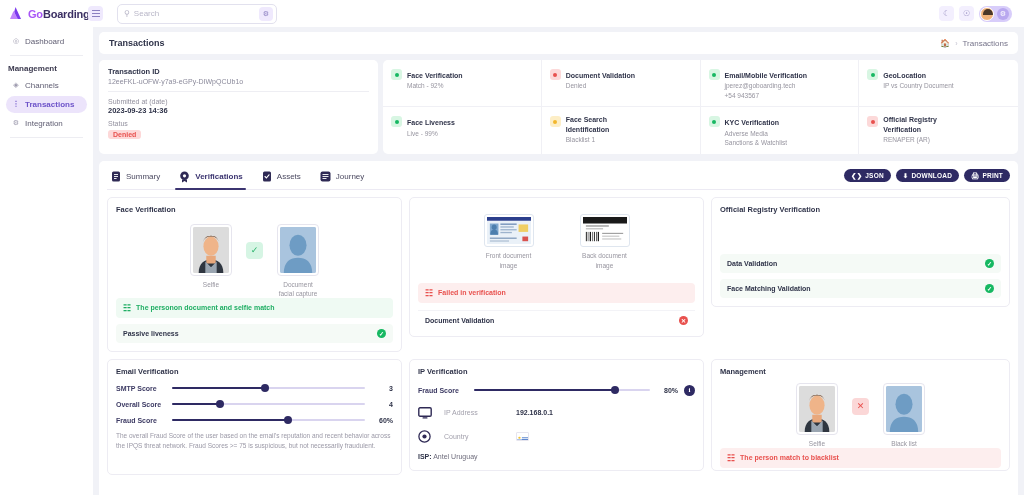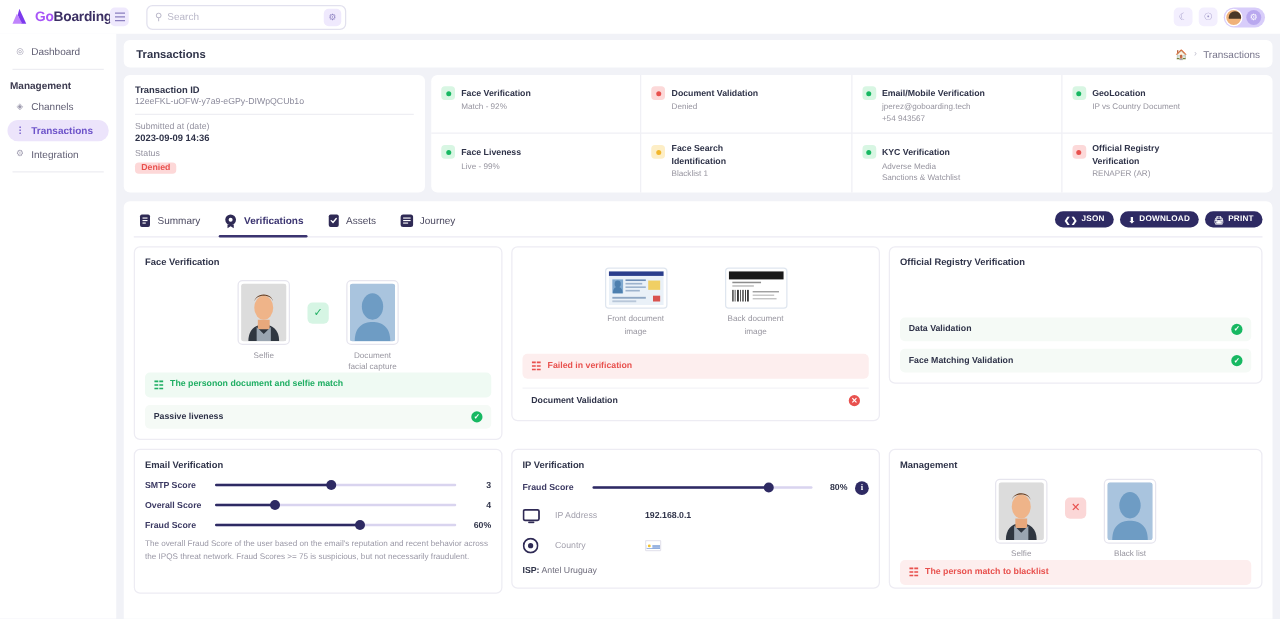--- a/index.html
+++ b/index.html
@@ -114,21 +114,21 @@
   .breadcrumb {
     margin-left: auto; display: flex; align-items: center; gap: 5px;
     font-size: 8px; color: #76748a;
   }
   .bc-home { color:#a855f7; font-size: 8px; }
   .bc-sep { color:#c2c0cf; font-size:7px; }
 
   
   .summary-row { display: flex; gap: 5px; margin-bottom: 7px; }
   .card { background:#fff; border-radius: 5px; }
-  .txn-card { width: 241px; padding: 7px 9px 4px 9px; }
+  .txn-card { width: 279px; padding: 7px 9px 4px 9px; }
   .txn-id-label { font-size: 7.5px; font-weight: bold; color:#2f3349; }
   .txn-id-val { font-size: 7px; color:#8b8a9b; margin-top:2px; }
   .txn-sep { height:1px; background:#eeeef3; margin: 6px 0 6px 0; }
   .txn-grid { display: flex; }
   .txn-col { flex: 1; }
   .kv-label { font-size: 7px; color:#93919f; }
   .kv-val { font-size: 7.5px; font-weight: bold; color:#2f3349; margin-top:1px; margin-bottom:5px; }
   .badge-denied {
     display:inline-block; background:#fdd8d8; color:#e8514e;
     font-size: 7px; font-weight:bold; padding: 1px 5px; border-radius: 3px;
@@ -324,21 +324,21 @@
 
     <div class="summary-row">
 
       <div class="card txn-card">
         <div class="txn-id-label">Transaction ID</div>
         <div class="txn-id-val">12eeFKL-uOFW-y7a9-eGPy-DIWpQCUb1o</div>
         <div class="txn-sep"></div>
         <div class="txn-grid">
           <div class="txn-col">
             <div class="kv-label">Submitted at (date)</div>
-            <div class="kv-val">2023-09-09 14:36</div>
+            <div class="kv-val">2023-09-23 14:36</div>
             <div class="kv-label">Status</div>
             <div><span class="badge-denied">Denied</span></div>
           </div>
         </div>
       </div>
 
       <div class="card checks-card">
         <div class="check-cell">
           <span class="dot ok">
               <i></i>

